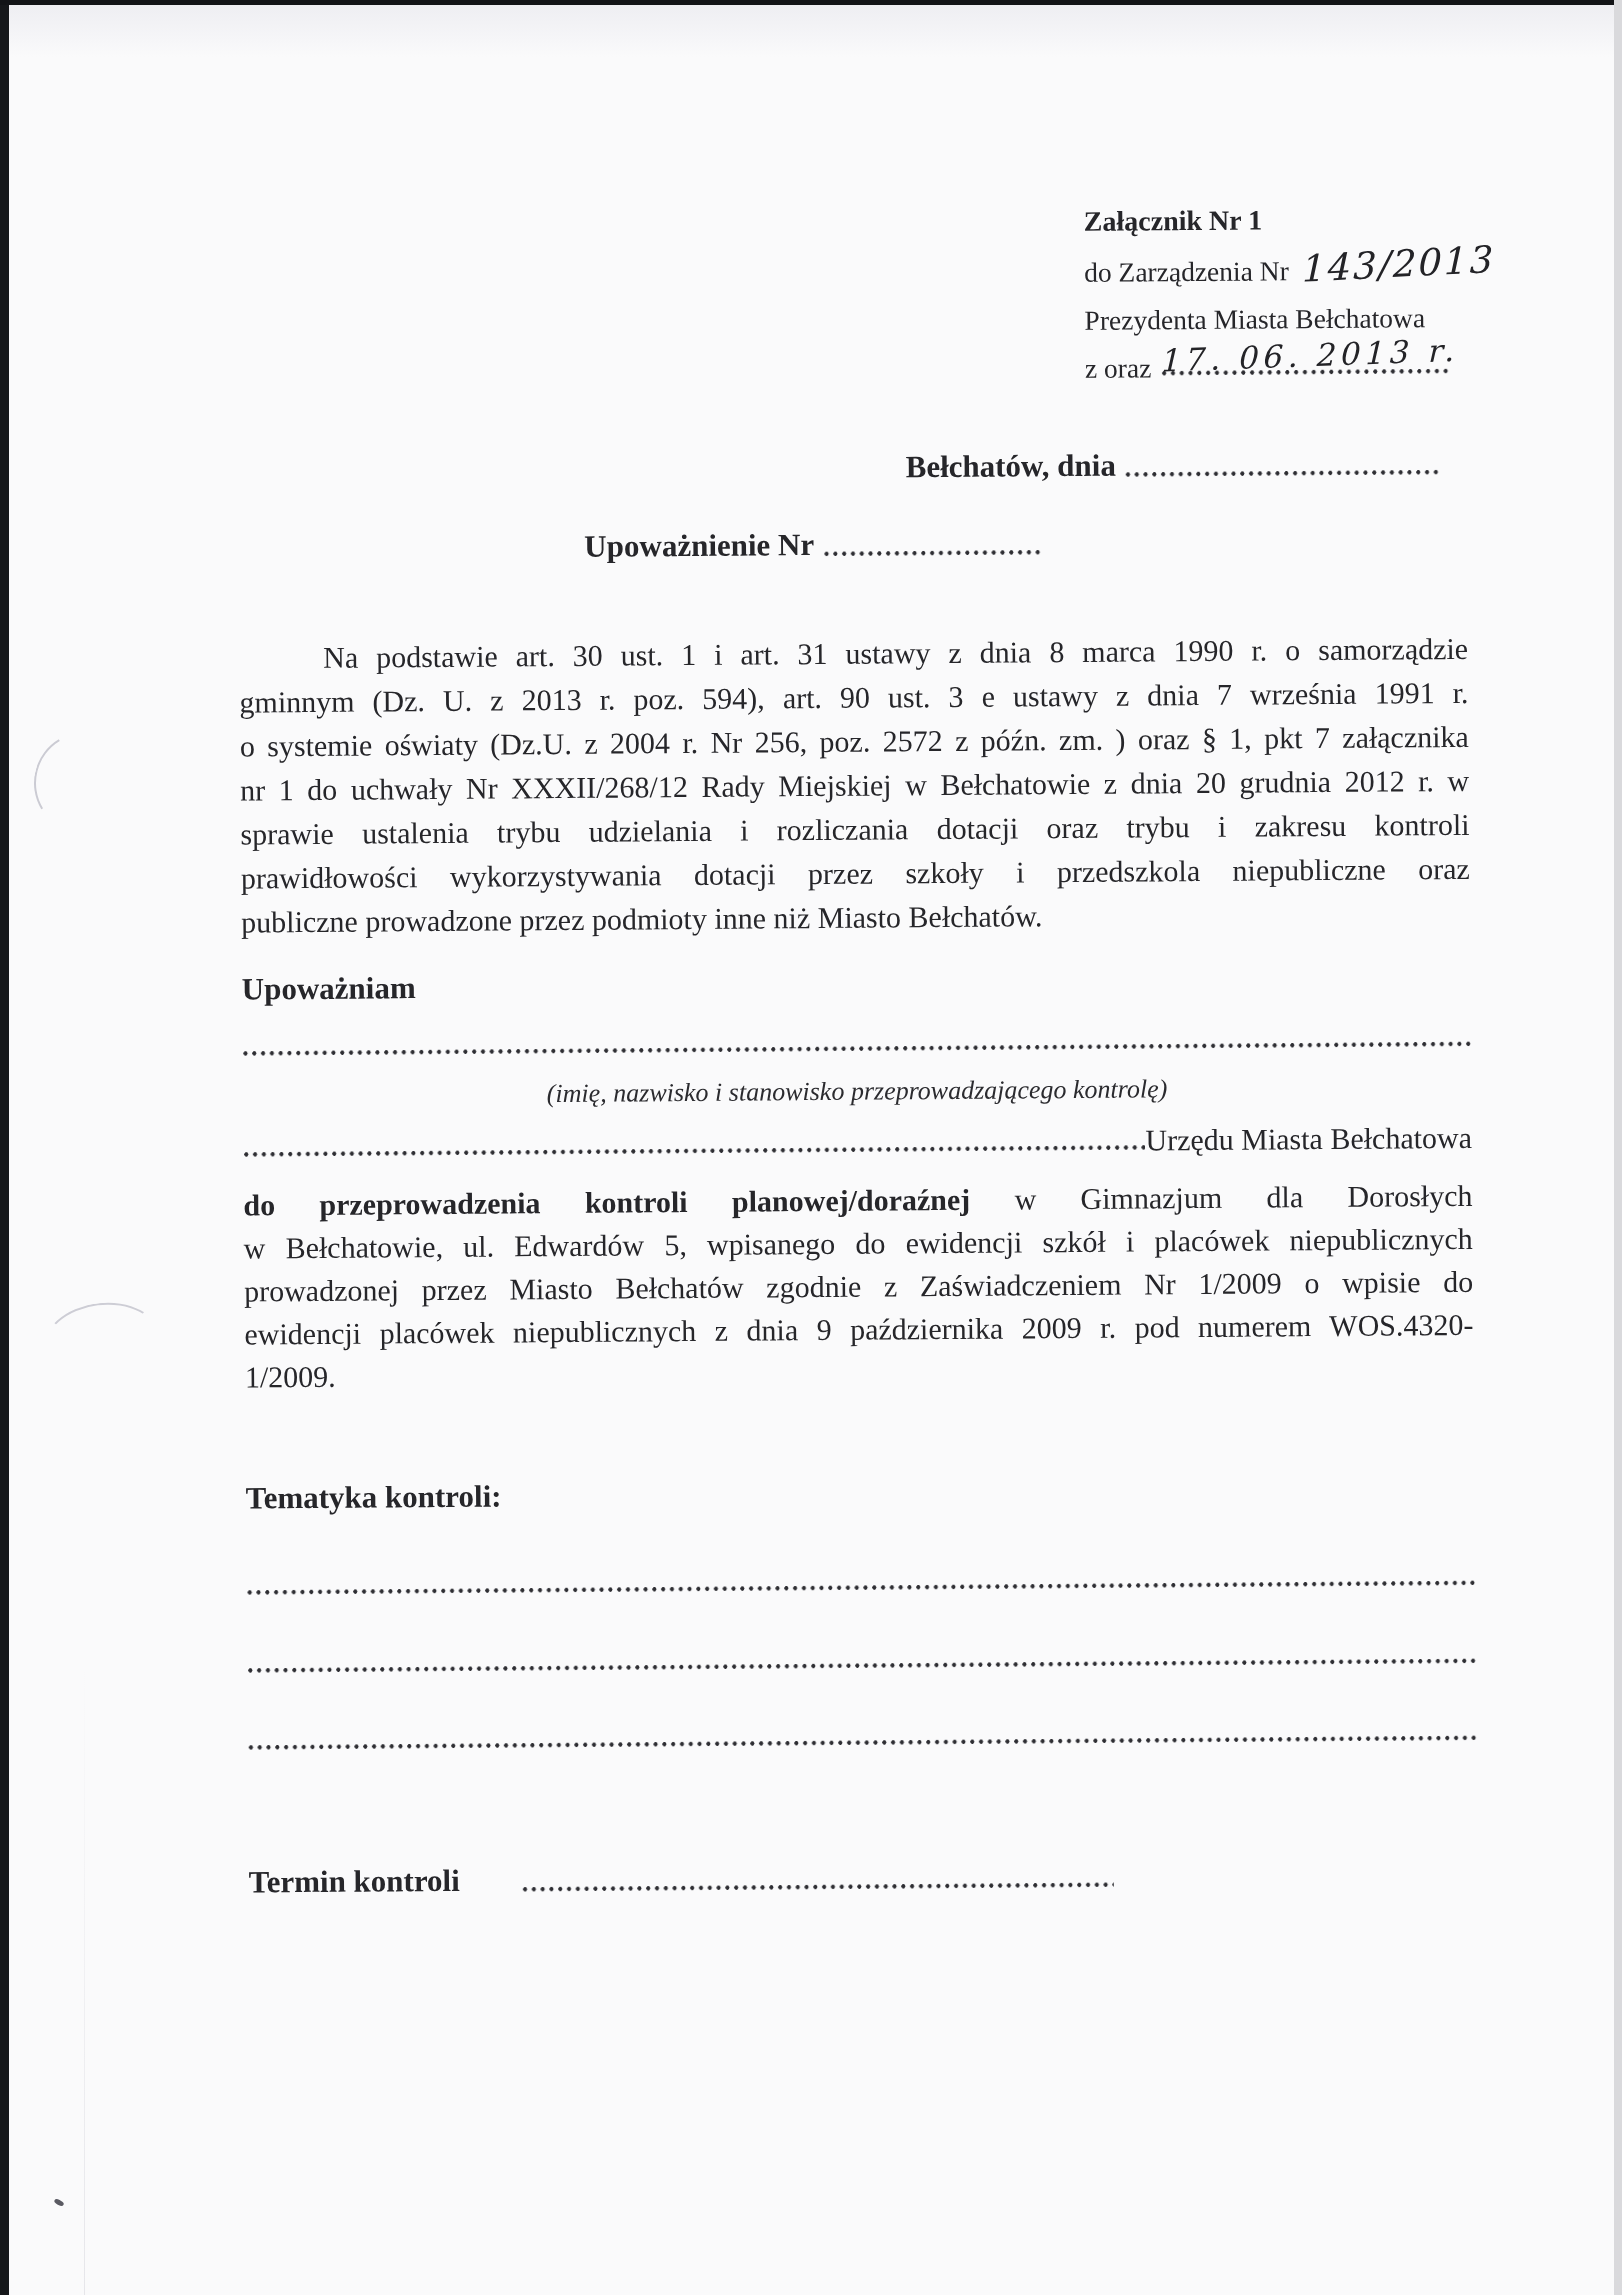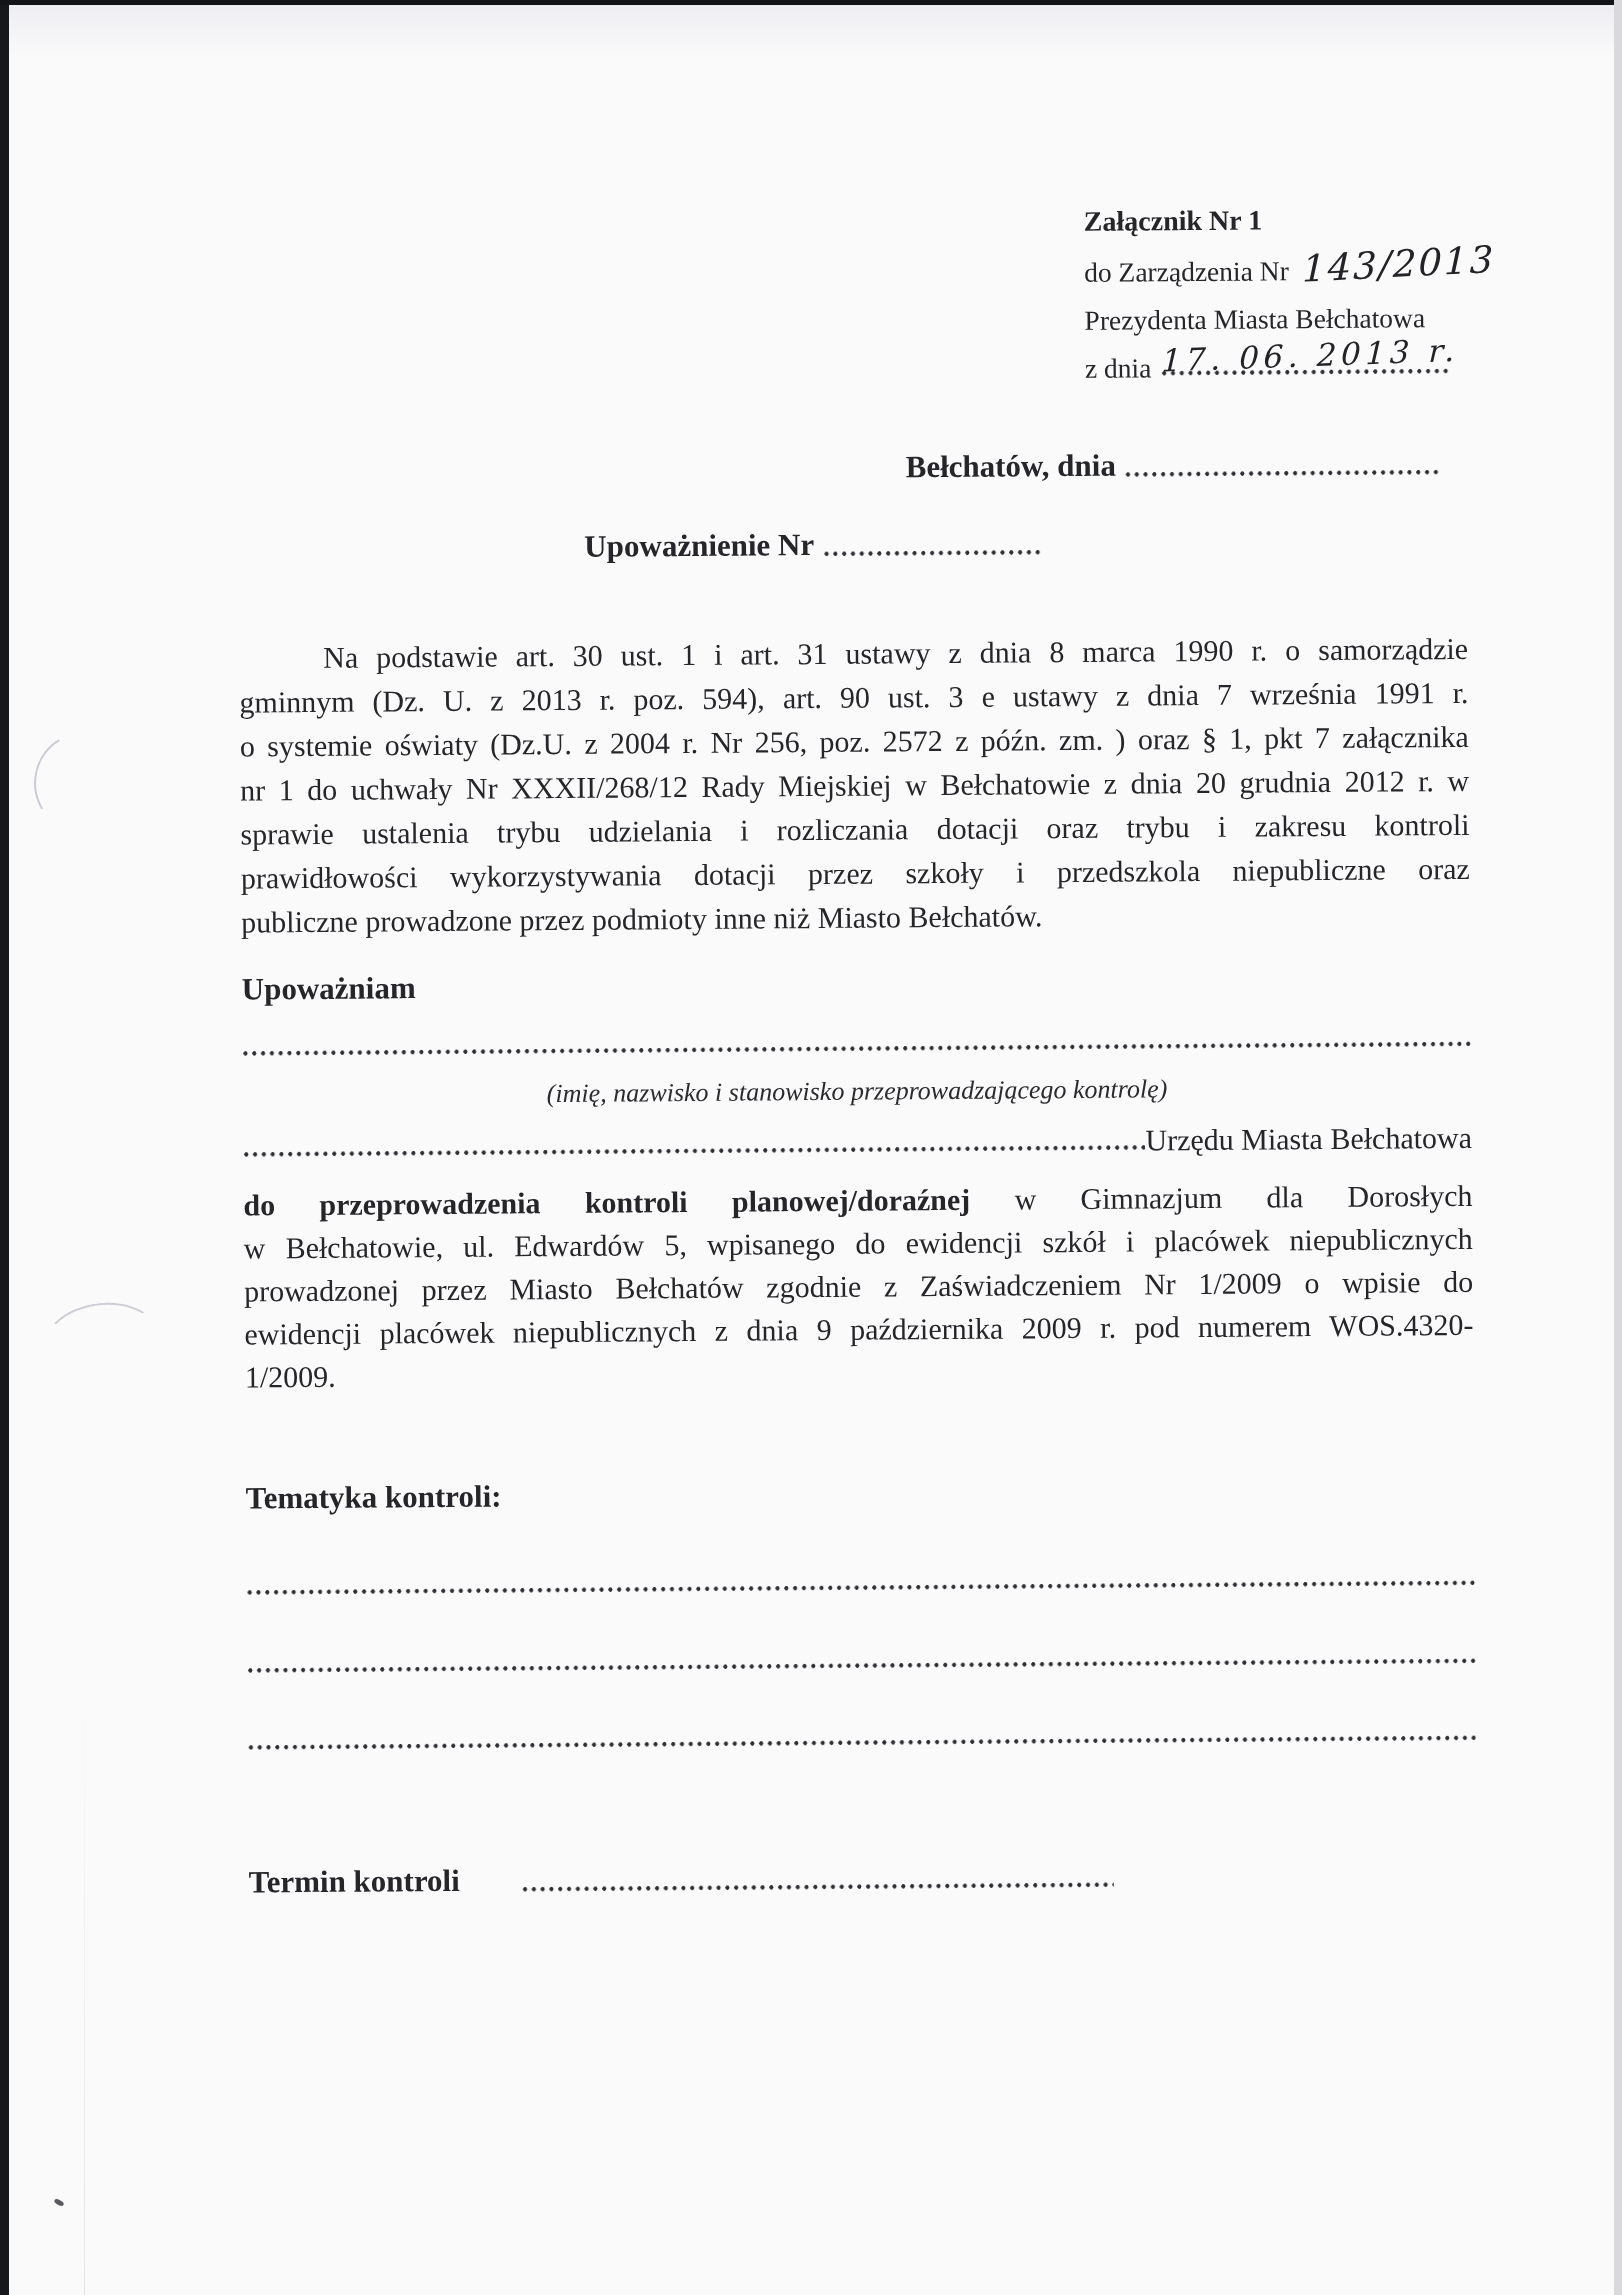--- a/index.html
+++ b/index.html
@@ -83,21 +83,21 @@
 
   <div class="tilt">
 
     <div class="hdr">
       <div class="hdr-title">Załącznik Nr 1</div>
       <div>
         <span>do Zarządzenia Nr</span><span class="hand hand-number">143/2013</span>
       </div>
       <div>Prezydenta Miasta Bełchatowa</div>
       <div class="date-row">
-        <span>z dnia</span><span class="dots date-dots"><span class="hand hand-date">17. 06. 2013 r.</span></span>
+        <span>z oraz</span><span class="dots date-dots"><span class="hand hand-date">17. 06. 2013 r.</span></span>
       </div>
     </div>
 
     <div class="dateline">
       <span>Bełchatów, dnia</span>
       <span class="dots dots-inline"></span>
     </div>
 
     <div class="doc-title">
       <span>Upoważnienie Nr</span>

